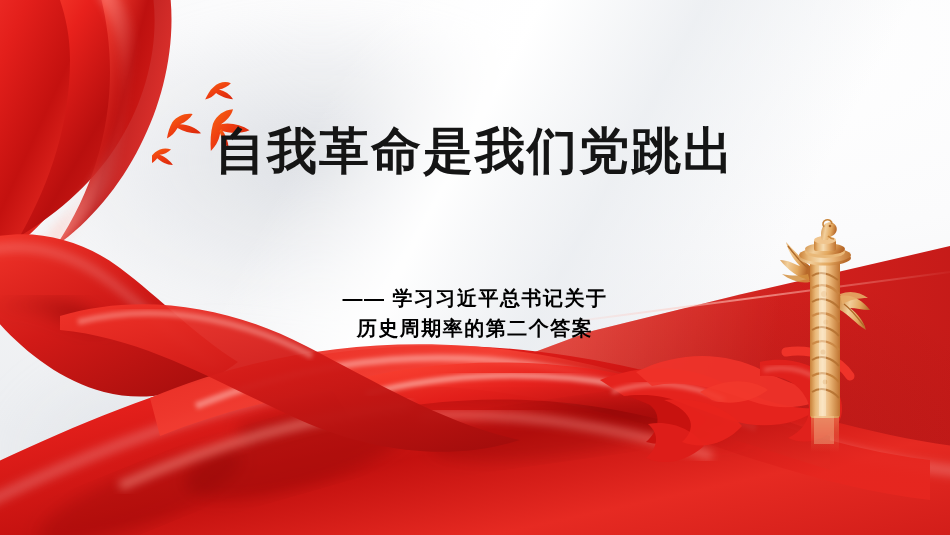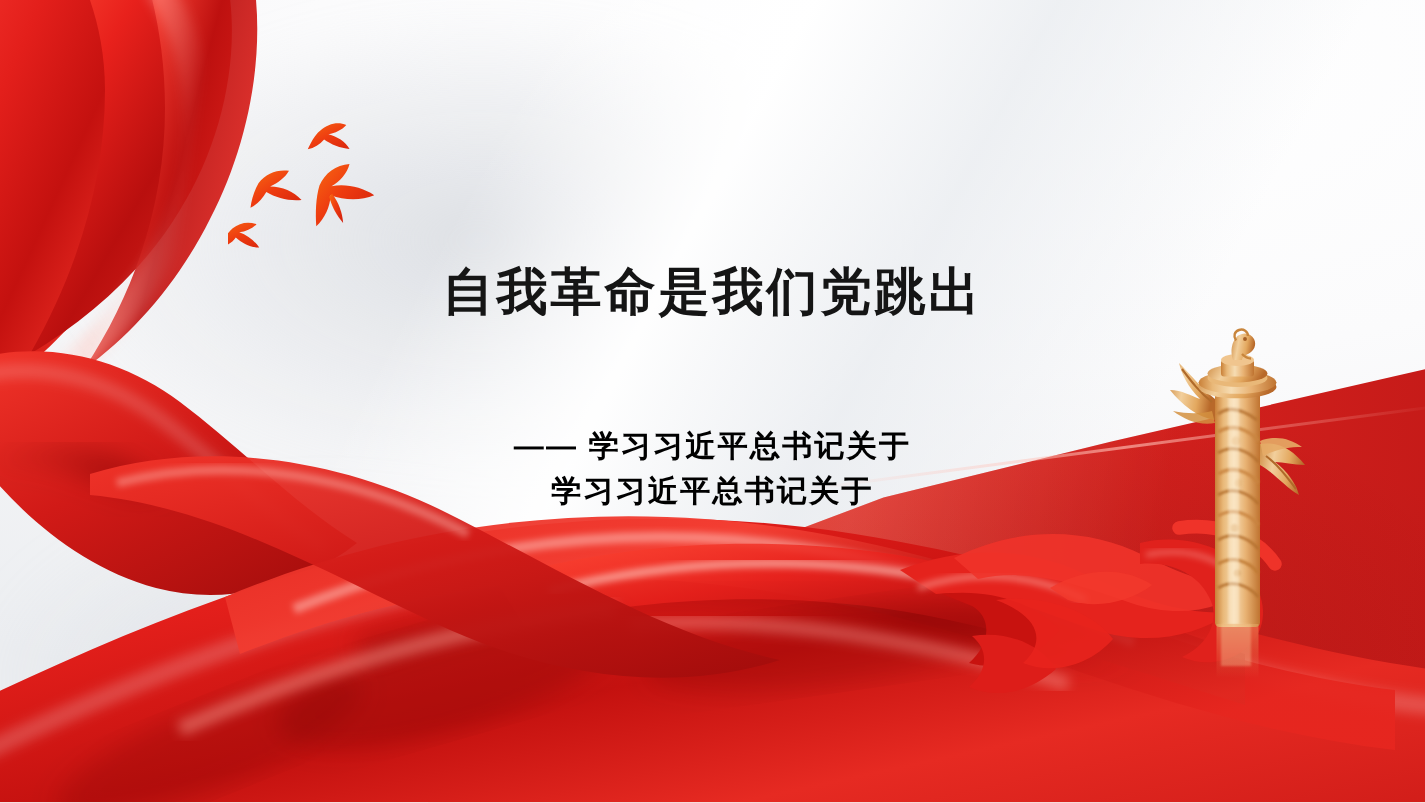--- a/index.html
+++ b/index.html
@@ -83,21 +83,21 @@
     pointer-events:none;
   }
   .title-line{
     position:absolute;width:100%;text-align:center;
     font-family:"Liberation Sans","DejaVu Sans",sans-serif;
     font-weight:700;
     color:#151515;
     letter-spacing:2px;
     white-space:nowrap;
   }
-  .title-line.l1{top:126px;font-size:34px;line-height:50px;margin-top:44px;}
+  .title-line.l1{top:126px;font-size:50px;line-height:50px;}
   .title-line.l2{top:196px;font-size:41px;line-height:50px;}
 
   .subtitle-line{
     position:absolute;width:100%;text-align:center;
     font-family:"Liberation Sans","DejaVu Sans",sans-serif;
     font-weight:700;
     color:#000000;
     letter-spacing:1.5px;
     white-space:nowrap;
   }
@@ -308,16 +308,16 @@
 
       <g fill="url(#dv)" transform="translate(4,72) rotate(20)">
         <path d="M 2,8 C 5,3 10,0 16,0 C 14,4 11,7 7,9 C 13,9 19,11 23,14 C 18,16 11,15 6,13 C 5,17 2,21 -2,23 C -2,18 0,12 2,8 Z"></path>
       </g>
     </svg>
   </div>
 
   <div class="titles">
     <div class="title-line l1">自我革命是我们党跳出</div>
     <div class="subtitle-line s1">—— 学习习近平总书记关于</div>
-    <div class="subtitle-line s2">学习习近平总书记关于</div>
+    <div class="subtitle-line s2">历史周期率的第二个答案</div>
   </div>
 
 </div>
 
 </body></html>

